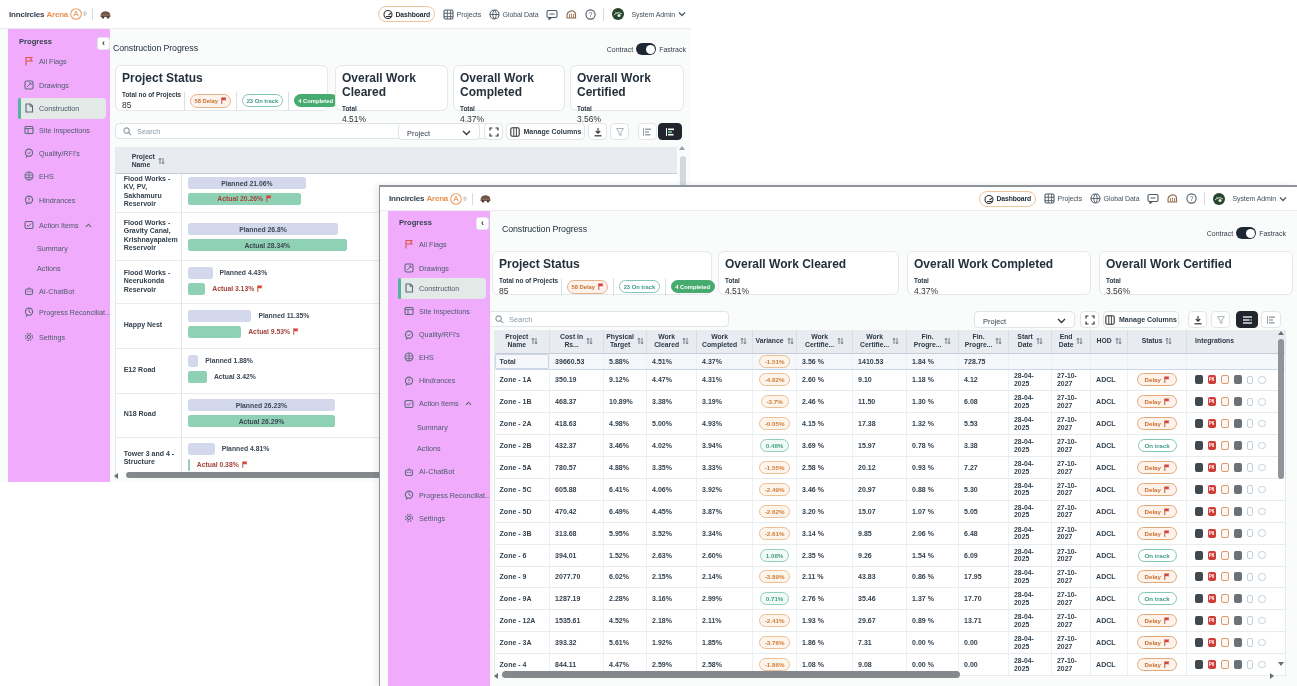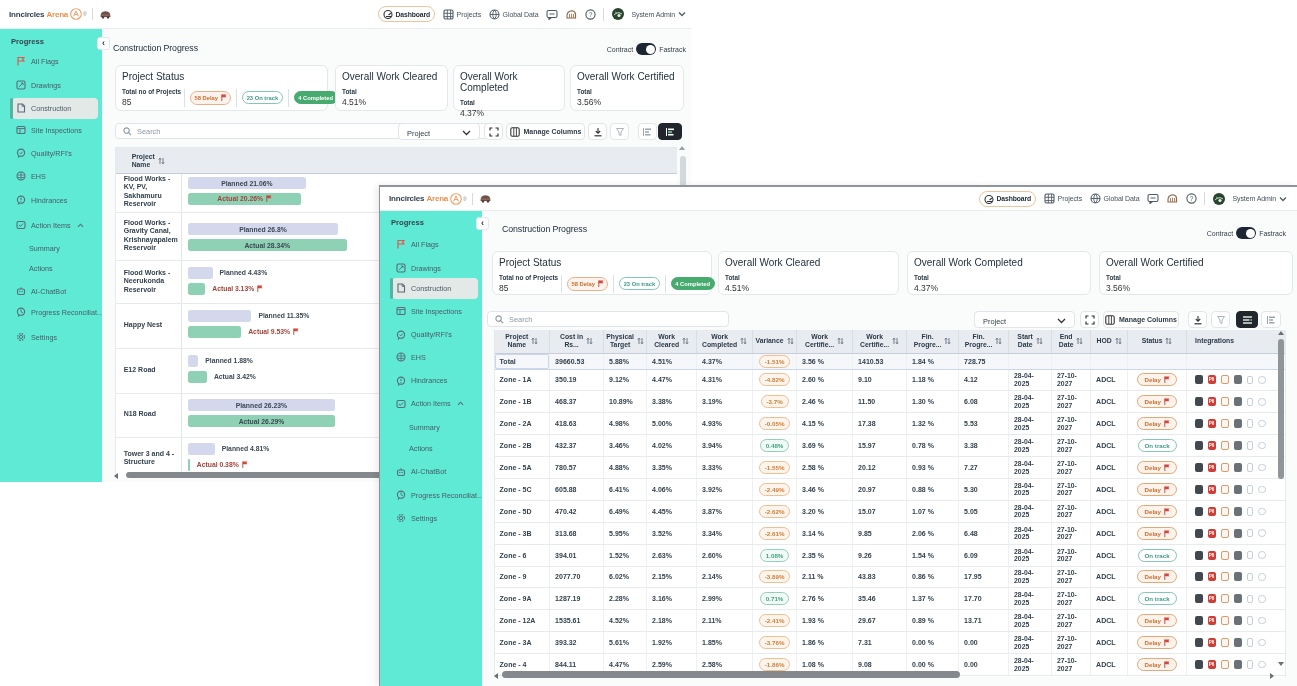--- a/index.html
+++ b/index.html
@@ -10,36 +10,36 @@
 .logo { font-size:8px; letter-spacing:-0.2px; color:#33414e; display:flex; align-items:center; white-space:nowrap; }
 .logo b { font-weight:bold; letter-spacing:-0.2px; }
 .logo .ar { color:#e8914f; font-weight:bold; letter-spacing:-0.2px; }
 .logo sup { font-size:5px; color:#888; margin-left:1px; align-self:flex-start; margin-top:3px; }
 .ldiv { width:1px; height:12px; background:#d6dadd; margin:0 6px 0 5px; display:inline-block; }
 .nav { display:flex; align-items:center; gap:7.5px; letter-spacing:-0.1px; font-size:7px; color:#45525e; white-space:nowrap; }
 .navit { display:flex; align-items:center; gap:3px; }
 .navico { display:flex; align-items:center; }
 .ndiv { width:1px; height:13px; background:#d6dadd; }
 .dashpill { display:flex; align-items:center; gap:2px; border:1px solid #eec49a; border-radius:9px; padding:2px 4px; color:#222e38; font-weight:bold; background:#fff; font-size:6.8px; }
-.sbwrap { position:absolute; left:0; bottom:0; width:102px; background:#5eead4; z-index:2; }
+.sbwrap { position:absolute; left:8px; bottom:0; width:102px; background:#f0abfc; z-index:2; }
 .sbtitle { position:absolute; left:11px; font-size:7.6px; font-weight:bold; color:#36444f; }
 .sbit { position:absolute; left:0; height:18px; display:flex; align-items:center; font-size:7.2px; color:#4a5b69; white-space:nowrap; width:102px; overflow:hidden; z-index:2; }
 .sbit .sbic { margin:0 5px 0 16px; display:inline-flex; }
 .sbact { position:absolute; left:12px; width:86px; height:21px; background:#e3e9e7; border-radius:4px; }
 .sbbar { position:absolute; left:10px; width:2.5px; height:21px; background:#56b3a2; border-radius:2px; }
 .collapse { position:absolute; width:13px; height:13px; background:#fff; border:1px solid #e3e7ea; border-radius:3px; color:#333; font-size:9px; line-height:11px; text-align:center; z-index:6; font-weight:bold; }
 .main { position:absolute; left:102px; top:0; right:0; bottom:0; z-index:1; }
 .h1 { position:absolute; font-size:8.8px; font-weight:normal; color:#22303d; letter-spacing:-0.1px; }
 .toggle { position:absolute; display:flex; align-items:center; gap:3px; font-size:7px; color:#333e48; }
 .tgl { width:20px; height:12px; background:#1d2733; border-radius:7px; position:relative; display:inline-block; }
 .knob { position:absolute; right:1.5px; top:1.5px; width:9px; height:9px; border-radius:50%; background:#fff; }
 .card { position:absolute; background:#fff; border:1px solid #e4e8ea; border-radius:6px; padding:5px 6px; }
 .cl { width:57px; flex:none; }
 .cdiv { width:1px; height:18px; background:#dbe1e5; margin:0 5px; flex:none; }
-.ctitle { font-size:10px; font-weight:normal; color:#24313d; margin-bottom:6px; }
+.ctitle { font-size:12px; font-weight:bold; color:#24313d; margin-bottom:6px; }
 .clabel { font-size:6.4px; font-weight:bold; color:#2c3a46; margin-bottom:2px; white-space:nowrap; }
 .cval { font-size:8.5px; color:#333; }
 .crow { display:flex; align-items:center; }
 .pill { font-size:5.8px; border-radius:8px; padding:2.5px 3.5px; font-weight:bold; white-space:nowrap; }
 .pill.delay { border:1px solid #e7b28a; color:#c96f2e; background:#fdf3ec; }
 .pill.track { border:1px solid #82c7b5; color:#3f9c88; background:#fff; }
 .pill.comp { background:#47aa6e; color:#fff; border:1px solid #47aa6e; }
 .tb { position:absolute; left:0; right:4px; height:17px; }
 .search { position:absolute; height:16px; border:1px solid #dfe5e9; border-radius:4px; background:#fff; display:flex; align-items:center; font-size:7.4px; color:#8a97a3; }
 .sel { position:absolute; height:17px; border:1px solid #dfe5e9; border-radius:4px; background:#fff; font-size:7.4px; color:#2f3b46; padding:4.5px 0 0 8px; }

